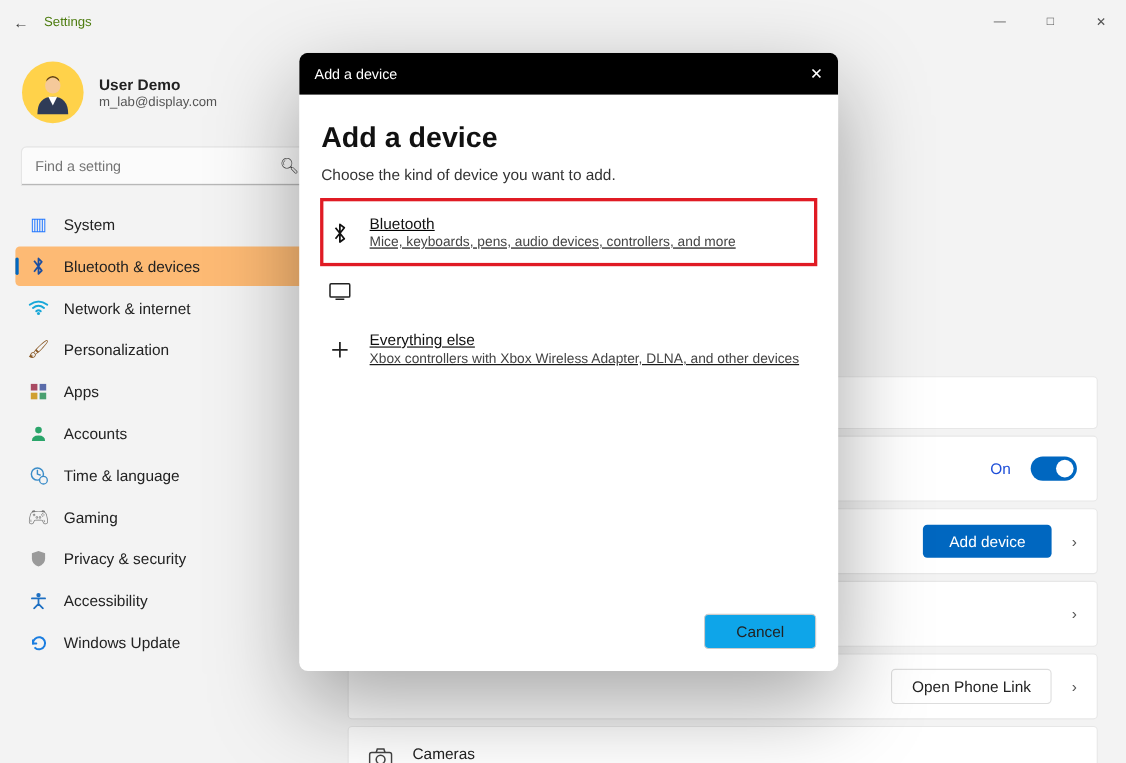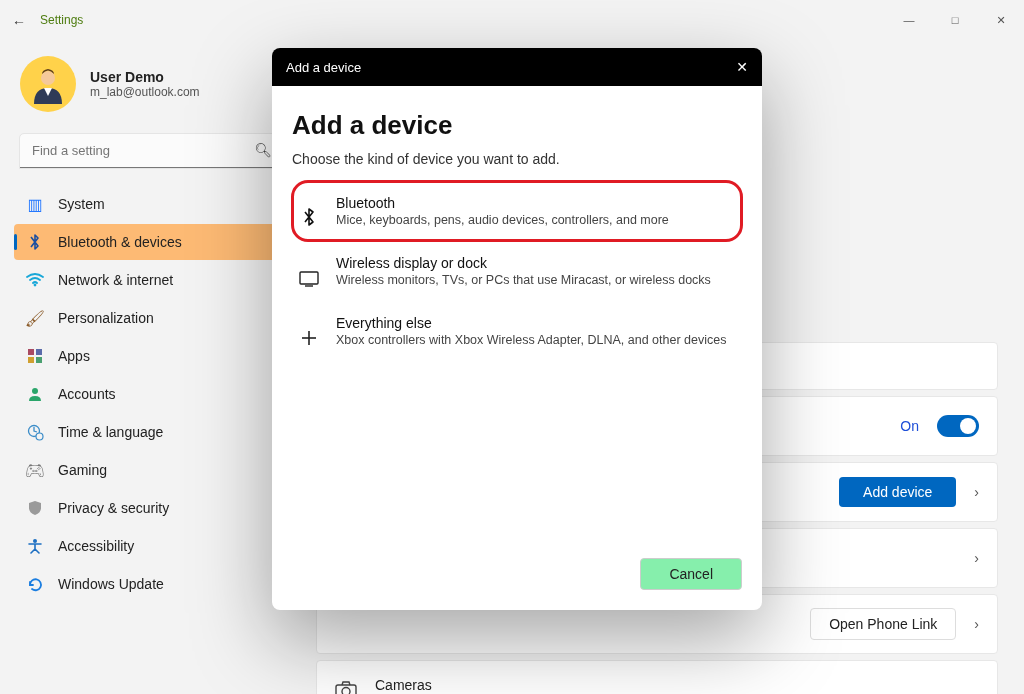--- a/index.html
+++ b/index.html
@@ -50,27 +50,27 @@
   .cameras-sub { font-size:12px; color:#666; }
 
   
   .modal-overlay { position:absolute; inset:0; }
   .modal { position:absolute; top:48px; left:272px; width:490px; height:562px; background:#fff; border-radius:8px; box-shadow: 0 30px 80px rgba(0,0,0,0.35); overflow:hidden; display:flex; flex-direction:column; }
   .modal-header { background:#000; color:#fff; height:38px; display:flex; align-items:center; justify-content:space-between; padding: 0 14px; font-size:13px; }
   .modal-close { color:#fff; font-size:14px; }
   .modal-body { padding: 24px 20px 14px 20px; flex:1; display:flex; flex-direction:column; }
   .modal-title { font-size: 26px; font-weight:600; color:#111; margin-bottom: 10px; }
   .modal-sub { font-size: 14px; color:#333; margin-bottom: 14px; }
-  .device-option { padding: 14px 6px; display:flex; gap:16px; border-radius:16px; align-items:flex-end; }
+  .device-option { padding: 14px 6px; display:flex; gap:16px; border-radius:0; align-items:center;text-decoration:underline; }
   .device-option.highlighted { outline: 3px solid #e01b24; outline-offset:-2px; }
   .device-icon { width:22px; display:flex; justify-content:center; font-size:18px; color:#222; margin-top:2px;}
   .device-title { font-size:14px; color:#111; margin-bottom:2px; }
   .device-desc { font-size:12.5px; color:#444; }
   .modal-footer { display:flex; justify-content:flex-end; padding: 0 20px 20px 20px; }
-  .cancel-btn { background:#86efac; border:1px solid #ccc; border-radius:4px; padding: 7px 28px; font-size:14px; color:#222; }
+  .cancel-btn { background:#0ea5e9; border:1px solid #ccc; border-radius:4px; padding: 7px 28px; font-size:14px; color:#222; }
 
   
   .ic-system { color:#2478ff; }
   .ic-bt { color:#1a4ea1; }
   .ic-net { color:#18a7d8; }
   .ic-pers { color:#8a5a28; }
   .ic-apps { color:#a94a62; }
   .ic-acct { color:#2aa56a; }
   .ic-time { color:#3a8cc8; }
   .ic-game { color:#777; }
@@ -99,21 +99,21 @@
       <div class="avatar">
         <svg viewBox="0 0 40 40">
           <circle cx="20" cy="14" r="7" fill="#f5c99a"></circle>
           <path d="M14 10 Q20 3 26 10 Q26 6 20 5 Q14 6 14 10" fill="#5d3d1c"></path>
           <path d="M6 40 Q6 24 20 24 Q34 24 34 40 Z" fill="#2f3b57"></path>
           <path d="M16 24 L20 32 L24 24 Z" fill="#fff"></path>
         </svg>
       </div>
       <div>
         <div class="profile-name">User Demo</div>
-        <div class="profile-email">m_lab@outlook.com</div>
+        <div class="profile-email">m_lab@display.com</div>
       </div>
     </div>
 
     <div class="search-wrap">
       <input class="search" placeholder="Find a setting" style="">
       <span class="search-icon-btn">🔍︎</span>
     </div>
 
     <nav class="nav-list">
       <div class="nav-item">
@@ -260,24 +260,20 @@
         </div>
       </div>
 
       <div class="device-option">
         <div class="device-icon">
           <svg width="20" height="16" viewBox="0 0 20 16">
               <rect x="1" y="1" width="18" height="12" rx="1" stroke="#222" stroke-width="1.4" fill="none"></rect>
               <line x1="6" y1="15" x2="14" y2="15" stroke="#222" stroke-width="1.4"></line>
             </svg>
         </div>
-        <div>
-          <div class="device-title">Wireless display or dock</div>
-          <div class="device-desc">Wireless monitors, TVs, or PCs that use Miracast, or wireless docks</div>
-        </div>
       </div>
 
       <div class="device-option">
         <div class="device-icon">
           <svg width="18" height="18" viewBox="0 0 18 18">
               <line x1="9" y1="2" x2="9" y2="16" stroke="#222" stroke-width="1.6"></line>
               <line x1="2" y1="9" x2="16" y2="9" stroke="#222" stroke-width="1.6"></line>
             </svg>
         </div>
         <div>

